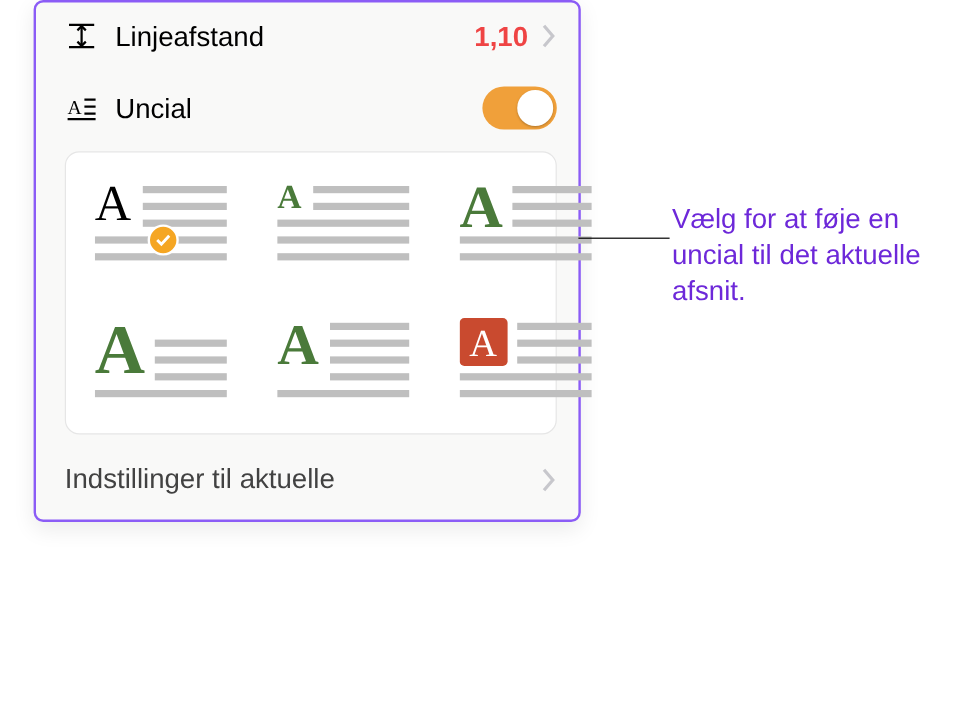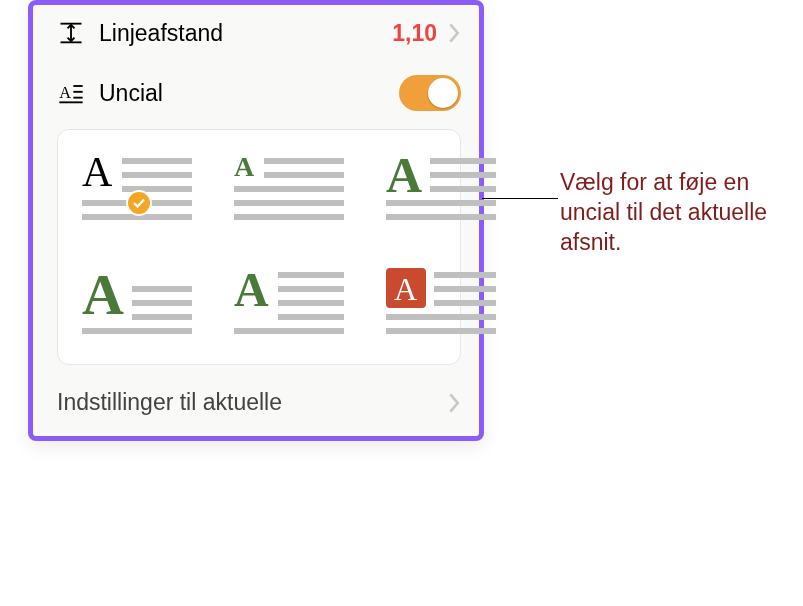--- a/index.html
+++ b/index.html
@@ -9,21 +9,21 @@
       width: 803px;
       height: 606px;
       position: relative;
     }
     .panel {
       position: absolute;
       left: 28px;
       top: 0;
       width: 456px;
       background: #f9f9f8;
-      border: 5px solid #8b5cf6;
+      border: 2px solid #8b5cf6;
       border-radius: 8px;
       box-shadow: 0 6px 18px rgba(0,0,0,0.08);
       padding-bottom: 6px;
     }
     .row {
       display: flex;
       align-items: center;
       padding: 14px 18px 14px 24px;
       font-size: 23px;
       color: #000;
@@ -97,21 +97,21 @@
       font-size: 23px;
       color: #424242;
     }
     .callout {
       position: absolute;
       left: 560px;
       top: 168px;
       width: 230px;
       font-size: 23px;
       line-height: 1.3;
-      color: #7f1d1d;
+      color: #6d28d9;
     }
     .callout-line {
       position: absolute;
       left: 482px;
       top: 198px;
       width: 76px;
       height: 1px;
       background: #000;
     }
   </style>

